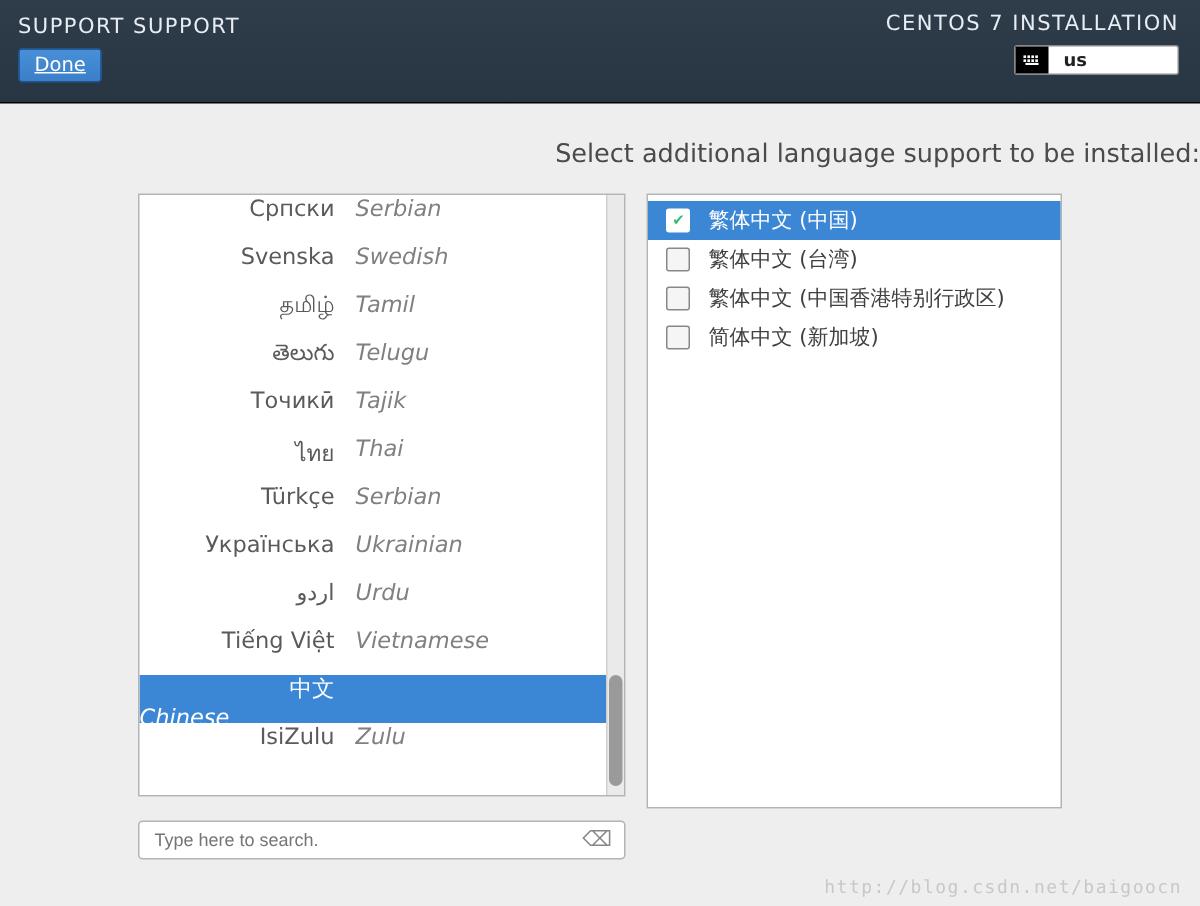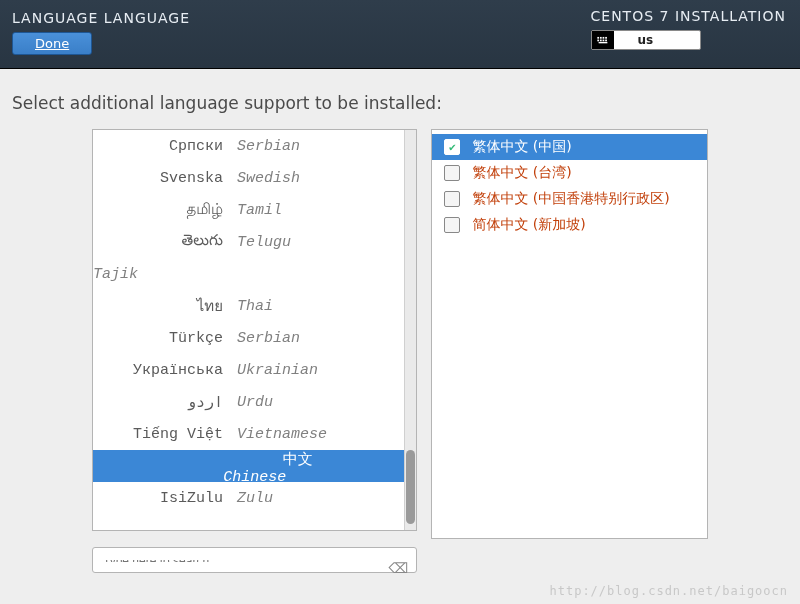--- a/index.html
+++ b/index.html
@@ -1,53 +1,53 @@
 <!DOCTYPE html>
 <html><head>
 <meta charset="utf-8">
 <style>
   html,body{margin:0;padding:0;width:800px;height:604px;font-family:"DejaVu Sans","Cantarell",sans-serif;background:#eeeeee;overflow:hidden;}
   .header{background:#2c3a47;background:linear-gradient(#2f3d4b,#283542);color:#e7edf3;height:68px;padding:0 12px;position:relative;border-bottom:1px solid #000;}
   .title{font-size:14px;letter-spacing:1px;padding-top:10px;font-weight:500;color:#e7edf3;}
-  .done-btn{display:inline-block;margin-top:6px;background:linear-gradient(#4a90d9,#3a7fc8);color:#fff;border:1px solid #1e5693;border-radius:3px;padding:3px 22px;font-size:13px;cursor:pointer;text-decoration:underline;}
-  .header-right{position:absolute;right:14px;top:8px;text-align:left;}
+  .done-btn{display:inline-block;margin-top:6px;background:linear-gradient(#4a90d9,#3a7fc8);color:#fff;border:1px solid #1e5693;border-radius:3px;padding:3px 10px;font-size:13px;cursor:pointer;text-decoration:underline;}
+  .header-right{position:absolute;right:14px;top:8px;text-align:right;}
   .installer-name{font-size:14px;letter-spacing:1px;color:#e7edf3;}
   .kb{margin-top:6px;display:inline-flex;align-items:center;background:#fff;border:1px solid #8a8a8a;border-radius:2px;font-size:12px;color:#222;width:110px;height:20px;box-sizing:border-box;}
   .kb .kbicon{background:#000;color:#fff;display:inline-flex;align-items:center;justify-content:center;width:22px;height:100%;}
   .kb .kbicon svg{width:14px;height:10px;}
-  .kb .kblabel{padding-left:24px;font-weight:600;}
-  .instruction{text-align:left;font-size:17px;color:#4a4a4a;margin:24px 12px 16px;}
+  .kb .kblabel{padding-left:10px;font-weight:600;}
+  .instruction{text-align:right;font-size:17px;color:#4a4a4a;margin:24px 0 16px;}
   .panels{display:flex;gap:14px;padding:0 92px;}
   .panel{border:1px solid #b4b4b4;background:#fff;}
   .lang-panel{width:325px;height:400px;display:flex;flex-direction:column;position:relative;}
   .lang-scroll{flex:1;overflow:hidden;}
-  .lang-row{display:flex;align-items:center;height:32px;font-size:15px;color:#5a5a5a;cursor:pointer;font-family:Liberation Mono, monospace;}
+  .lang-row{display:flex;height:32px;font-size:15px;color:#5a5a5a;cursor:pointer;}
   .lang-row .native{width:130px;text-align:right;padding-right:14px;}
   .lang-row .english{flex:1;font-style:italic;color:#808080;}
   .lang-row.selected{background:#3b87d6;color:#fff;flex-direction:column;}
   .lang-row.selected .english{color:#fff;}
   .lang-row .chev{width:20px;text-align:center;color:#fff;font-size:16px;}
   .scrollbar-fake{position:absolute;right:0;top:0;bottom:0;width:11px;background:#eaeaea;border-left:1px solid #d0d0d0;}
   .scrollbar-thumb{position:absolute;right:1px;top:320px;width:9px;height:74px;background:#9a9a9a;border-radius:5px;}
   .locale-panel{width:276px;height:400px;padding:4px 0;}
-  .loc-row{display:flex;align-items:center;height:26px;padding:0 12px;font-size:14px;color:#c2410c;cursor:pointer;}
+  .loc-row{display:flex;align-items:center;height:26px;padding:0 12px;font-size:14px;color:#404040;cursor:pointer;}
   .loc-row.selected{background:#3b87d6;color:#fff;}
   .loc-row .cb{width:14px;height:14px;border:1px solid #888;border-radius:2px;background:#f5f5f5;margin-right:12px;display:flex;align-items:center;justify-content:center;font-size:10px;color:#3b7;}
   .loc-row.selected .cb{background:#fff;border-color:#fff;}
   .search-wrap{padding:0 92px;margin-top:8px;}
-  .search{width:325px;height:26px;border:1px solid #b4b4b4;background:#fff;display:flex;padding:12px 8px;box-sizing:border-box;border-radius:3px;}
+  .search{width:325px;height:26px;border:1px solid #b4b4b4;background:#fff;display:flex;align-items:center;padding:0 8px;box-sizing:border-box;border-radius:3px;}
   .search input{flex:1;border:none;outline:none;font-size:12px;color:#999;background:transparent;}
   .clear-icon{color:#888;font-size:14px;}
   .watermark{position:absolute;right:12px;bottom:6px;color:#c8c8c8;font-size:12px;font-family:monospace;letter-spacing:1px;pointer-events:none;}
 </style>
 </head>
 <body>
 
 <div class="header">
-  <div class="title">LANGUAGE LANGUAGE</div>
+  <div class="title">SUPPORT SUPPORT</div>
   <div class="done-btn">Done</div>
   <div class="header-right">
     <div class="installer-name">CENTOS 7 INSTALLATION</div>
     <div class="kb">
       <span class="kbicon">
         <svg viewBox="0 0 16 10">
             <rect x="0" y="0" width="16" height="10" fill="#000"></rect>
             <rect x="1.5" y="1.5" width="2" height="2" fill="#fff"></rect>
             <rect x="4.5" y="1.5" width="2" height="2" fill="#fff"></rect>
             <rect x="7.5" y="1.5" width="2" height="2" fill="#fff"></rect>
@@ -79,20 +79,21 @@
         </div>
         <div class="lang-row">
           <div class="native">தமிழ்</div>
           <div class="english">Tamil</div>
         </div>
         <div class="lang-row">
           <div class="native">తెలుగు</div>
           <div class="english">Telugu</div>
         </div>
         <div class="lang-row">
+          <div class="native">Точикӣ</div>
           <div class="english">Tajik</div>
         </div>
         <div class="lang-row">
           <div class="native">ไทย</div>
           <div class="english">Thai</div>
         </div>
         <div class="lang-row">
           <div class="native">Türkçe</div>
           <div class="english">Serbian</div>
         </div>

